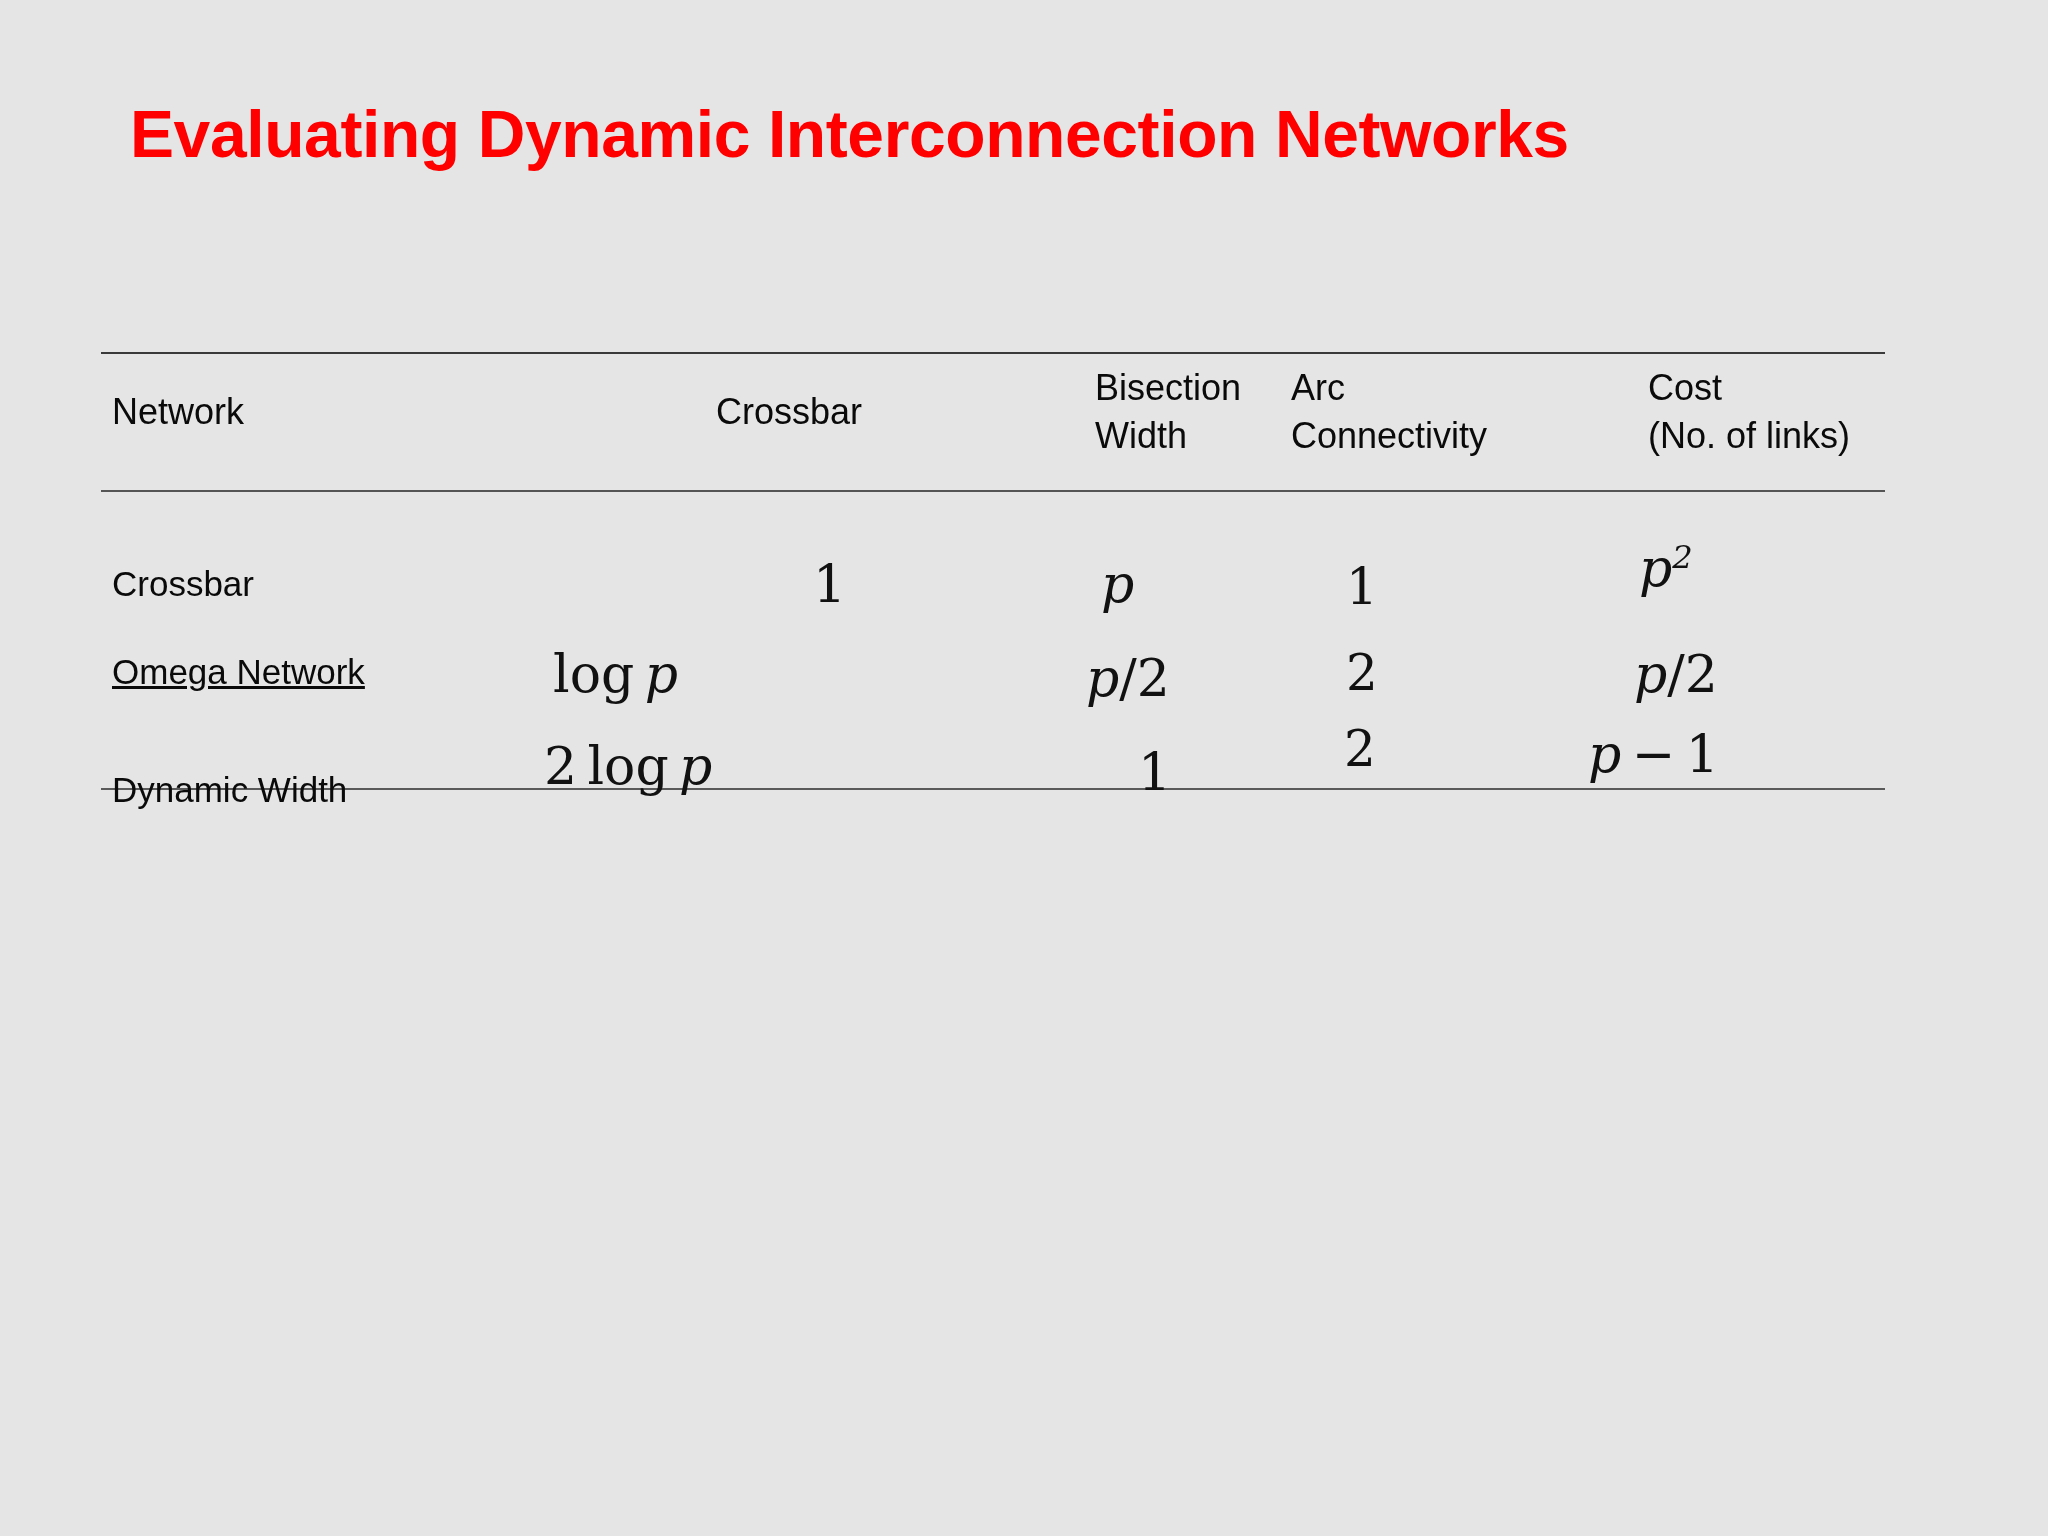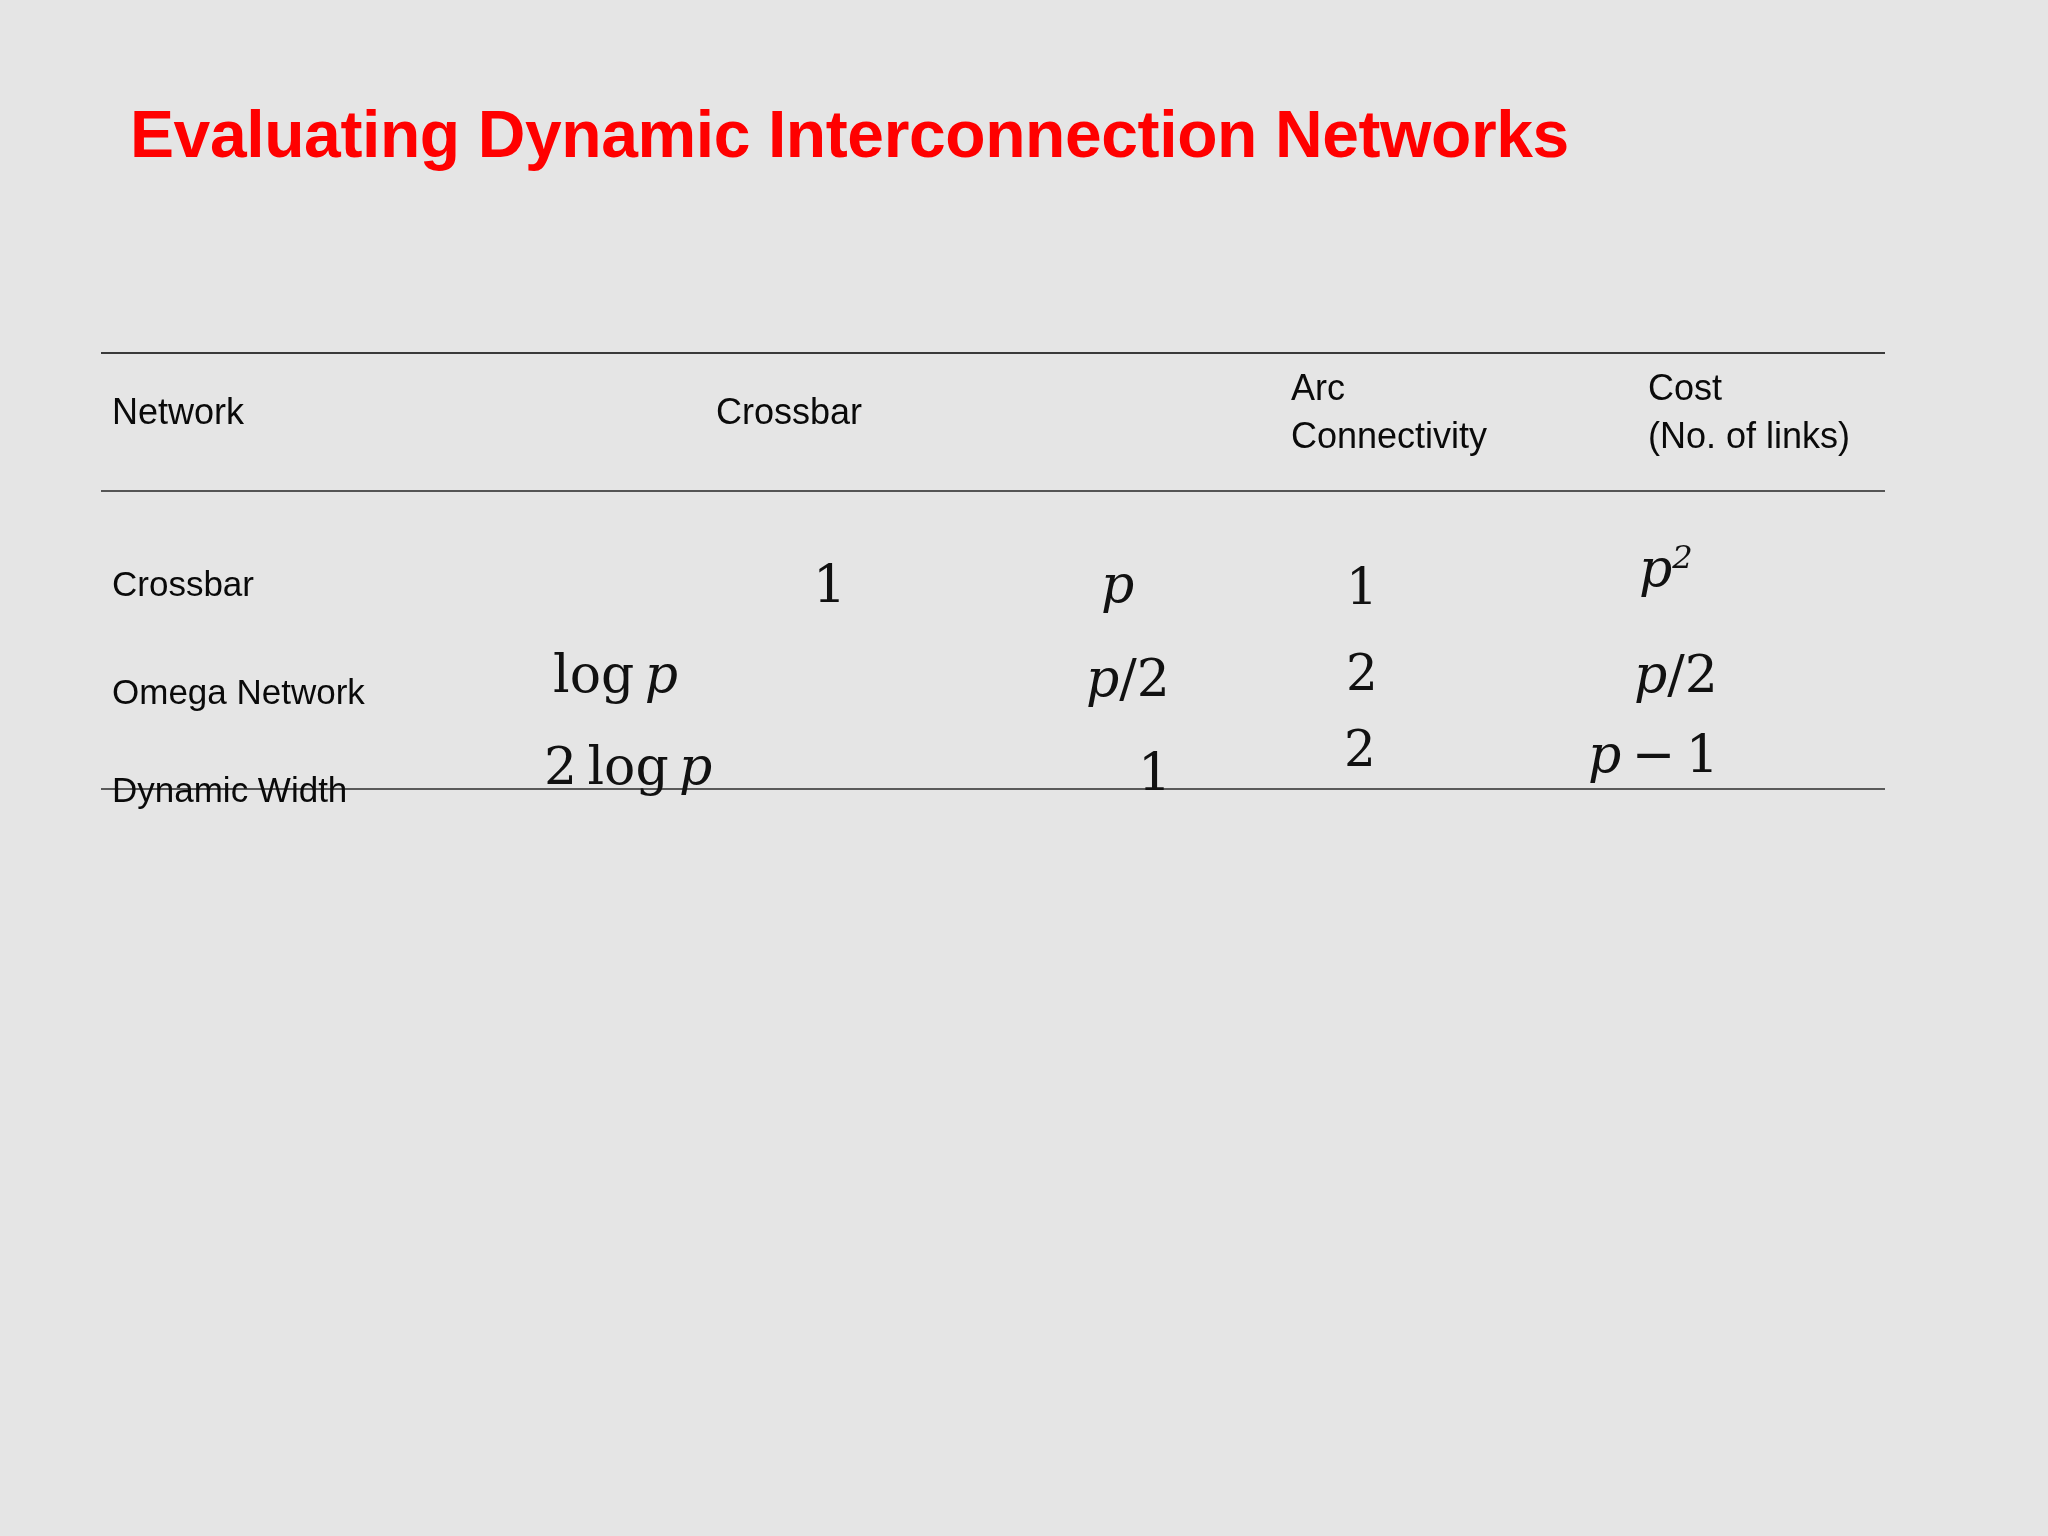--- a/index.html
+++ b/index.html
@@ -114,21 +114,21 @@
   }
 
   
   .r1-label { top: 72px; }
   .r1-diam  { left: 712px;  top: 62px;  font-size: 52px; }
   .r1-bis   { left: 1000px; top: 62px;  font-size: 52px; }
   .r1-arc   { left: 1245px; top: 66px;  font-size: 50px; }
   .r1-cost  { left: 1538px; top: 46px;  font-size: 52px; }
 
   
-  .r2-label { top: 180px; }
+  .r2-label { top: 160px; text-decoration: underline; }
   .r2-diam  { left: 452px;  top: 152px; font-size: 52px; }
   .r2-bis   { left: 985px;  top: 156px; font-size: 52px; }
   .r2-arc   { left: 1245px; top: 152px; font-size: 50px; }
   .r2-cost  { left: 1533px; top: 152px; font-size: 52px; }
 
   
   .r3-label { top: 278px; }
   .r3-diam  { left: 443px;  top: 244px; font-size: 52px; }
   .r3-bis   { left: 1037px; top: 250px; font-size: 52px; }
   .r3-arc   { left: 1243px; top: 228px; font-size: 50px; }
@@ -141,20 +141,22 @@
 
   <div class="slide-title">Evaluating Dynamic Interconnection Networks</div>
 
   <div class="table-wrap">
 
     <div class="rule"></div>
 
     <div class="head-row">
       <div class="hcell hc-network">Network</div>
       <div class="hcell hc-diameter">Crossbar</div>
+      <div class="hcell hc-bisection">Bisection
+Width</div>
       <div class="hcell hc-arc">Arc
 Connectivity</div>
       <div class="hcell hc-cost">Cost
 (No. of links)</div>
     </div>
 
     <div class="rule thin"></div>
 
     <div class="body-rows">
 

